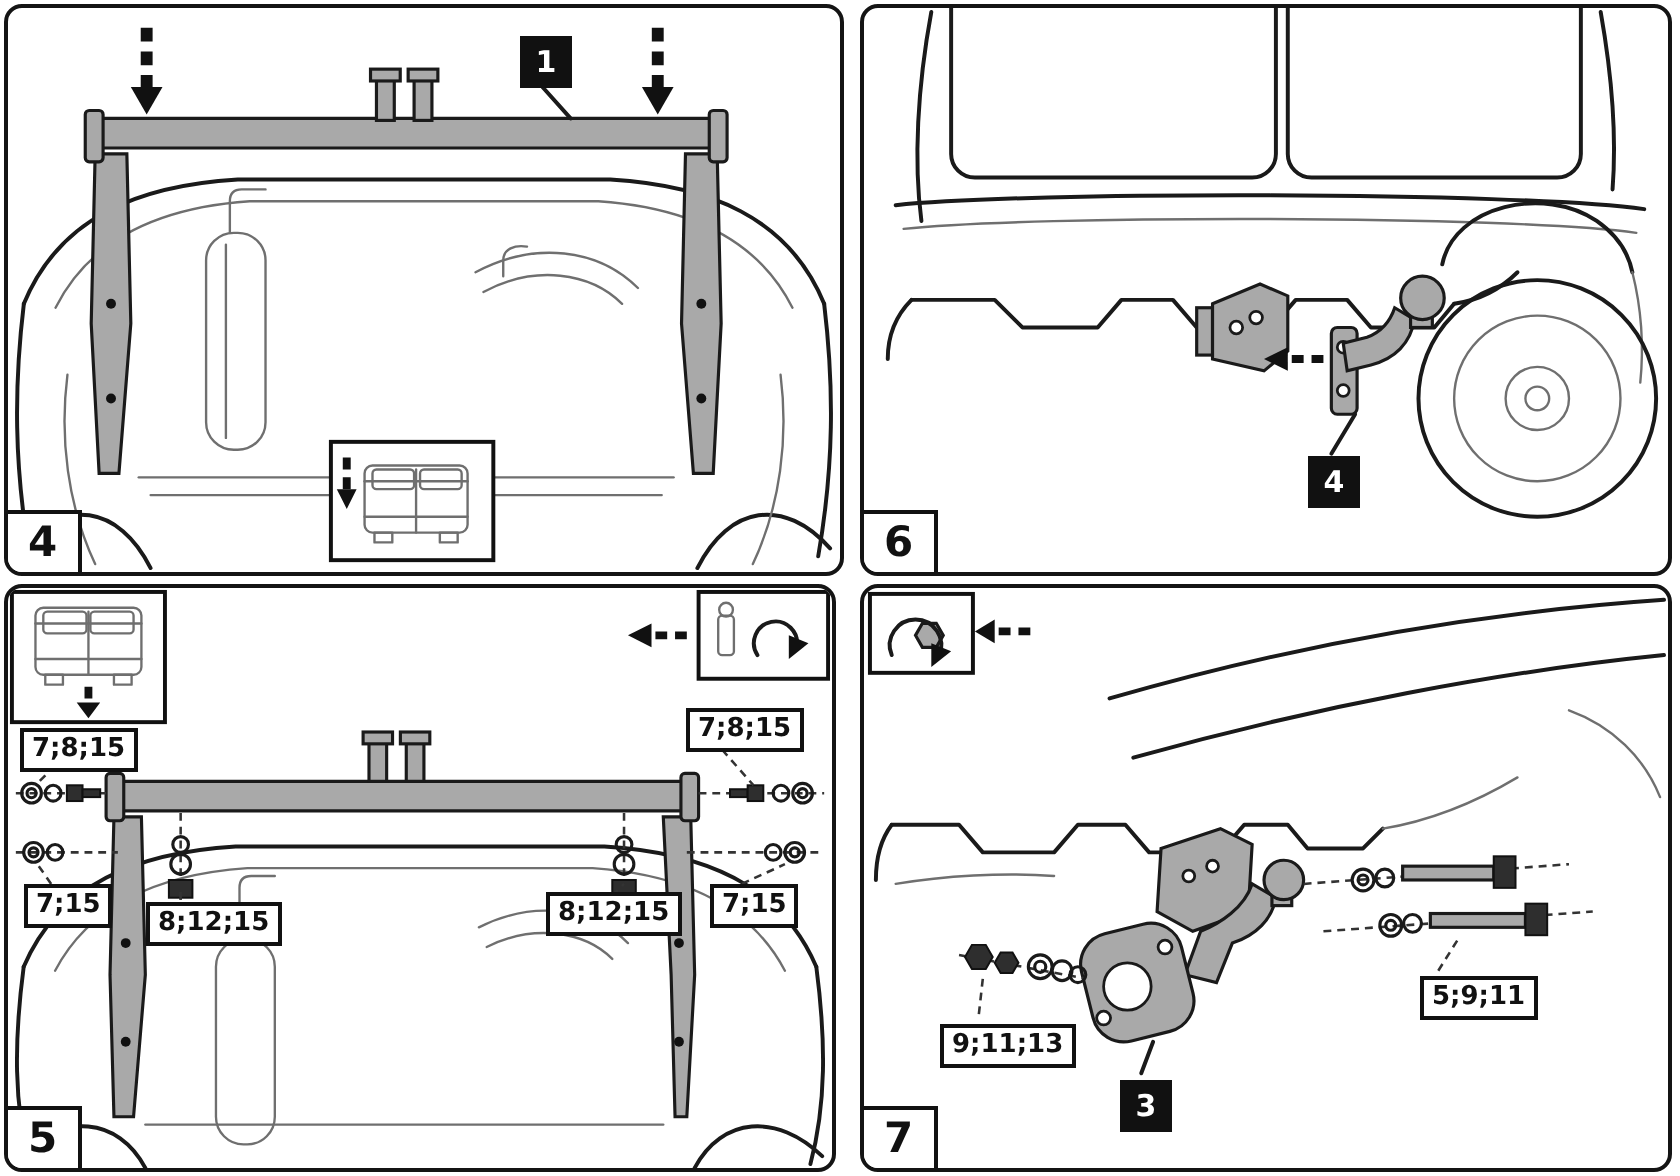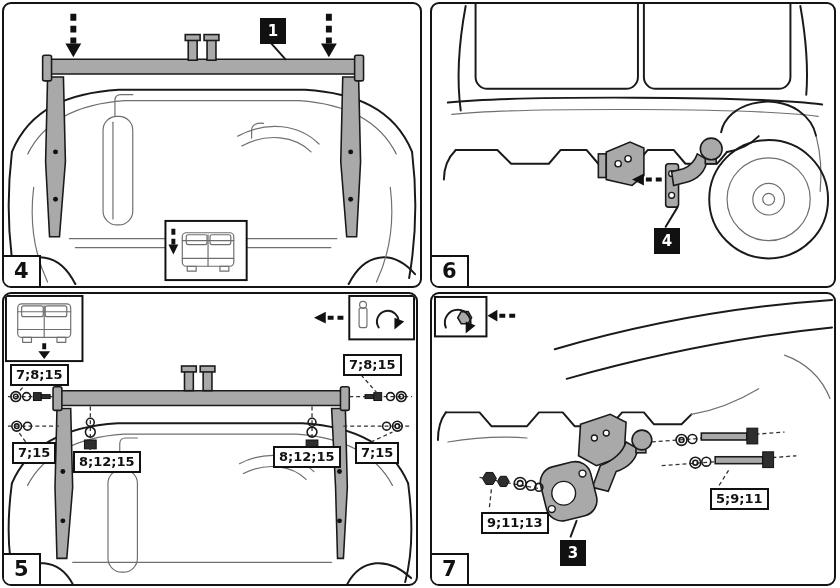--- a/index.html
+++ b/index.html
@@ -324,19 +324,19 @@
         <circle class="ring" cx="266" cy="171" r="5.5"></circle>
           <circle class="ring" cx="266" cy="171" r="2.5"></circle>
         <circle class="ring" cx="277" cy="170" r="4.5"></circle>
         <rect class="metal" x="286" y="165" width="48" height="7"></rect>
         <rect class="darkp" x="334" y="160" width="11" height="16"></rect>
       </g>
       <line class="dashlead" x1="58" y1="216" x2="60" y2="198"></line>
       <line class="dashlead" x1="290" y1="194" x2="300" y2="178"></line>
       <line class="ln" x1="140" y1="246" x2="146" y2="230"></line>
     </svg>
-    <div class="callout" style="left:49px;top:218px">9;11;13</div>
+    <div class="callout" style="left:38px;top:218px">9;11;13</div>
     <div class="callout" style="left:278px;top:194px">5;9;11</div>
     <div class="part-label" style="left:128px;top:246px">3</div>
     <div class="panel-num">7</div>
   </div>
 
 </div>
 
 </body></html>

